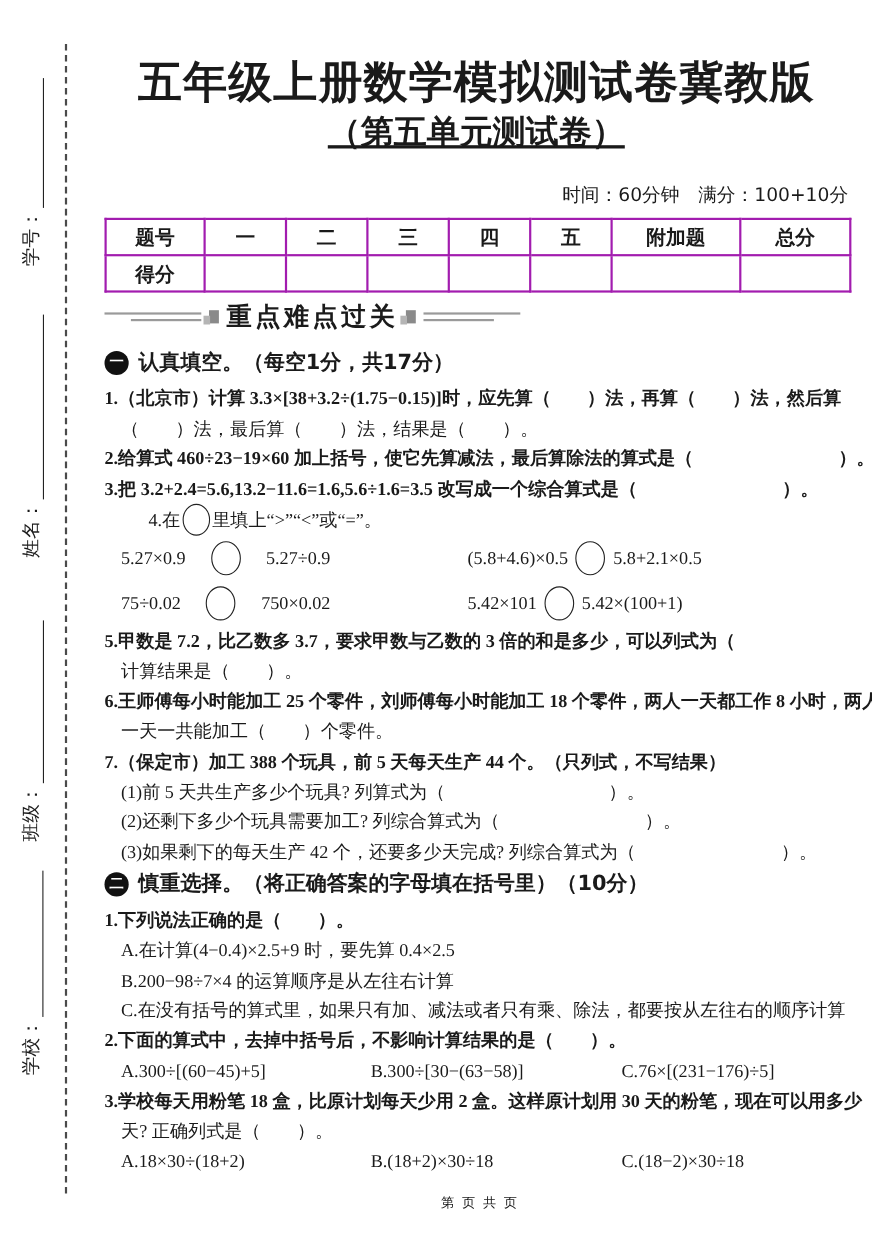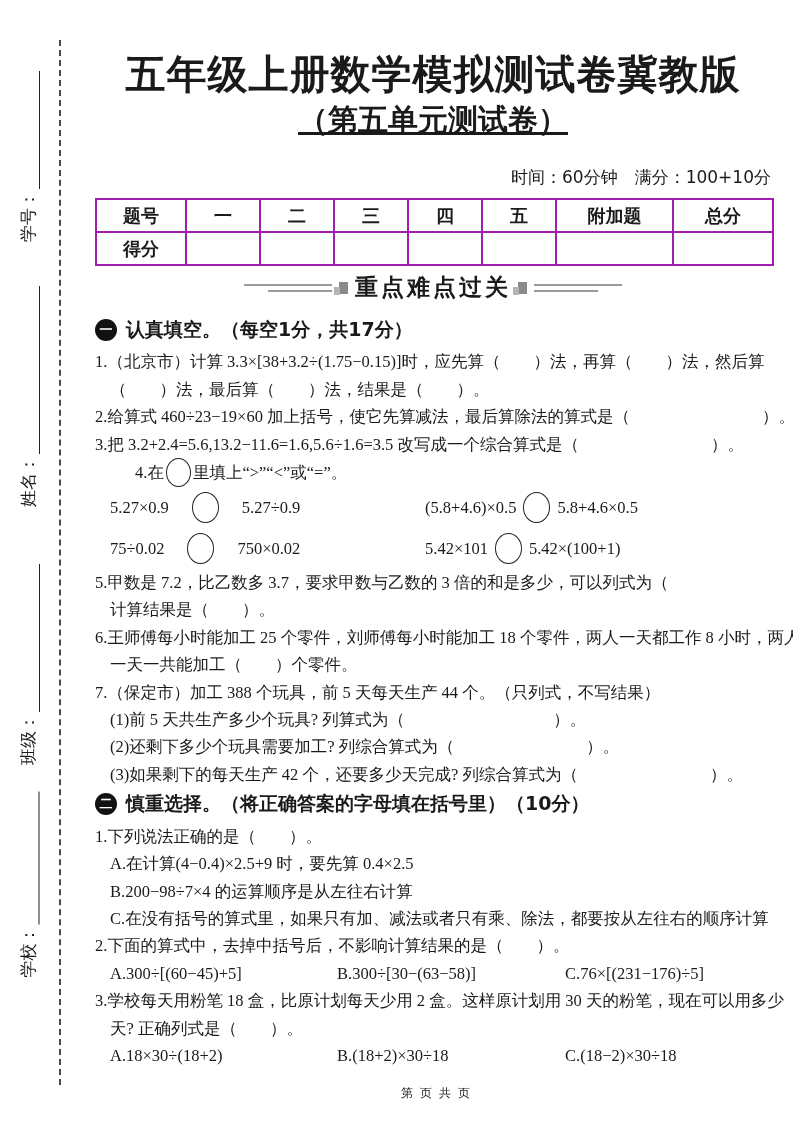--- a/index.html
+++ b/index.html
@@ -22,35 +22,35 @@
     font-family:"DejaVu Sans","Liberation Sans",sans-serif; font-weight:900; font-size:40px; letter-spacing:1px; }
   .subtitle { position:absolute; top:100px; left:88px; width:690px; text-align:center;
     font-family:"DejaVu Sans","Liberation Sans",sans-serif; font-weight:900; font-size:30px;text-decoration:underline; }
   .meta { position:absolute; top:166px; left:95px; width:676px; text-align:right;
     font-family:"DejaVu Sans","Liberation Sans",sans-serif; font-size:17px; font-weight:500; }
   
   table.score { position:absolute; top:198px; left:95px; border-collapse:collapse; table-layout:fixed;
     font-family:"DejaVu Sans","Liberation Sans",sans-serif; }
   table.score td { border:2px solid #a21caf; height:31px; text-align:center; font-size:18px; font-weight:600; padding:0; }
   
-  .banner { position:absolute; top:272px; left:95px; width:676px; display:flex; align-items:center; justify-content:center; gap:7px; }
+  .banner { position:absolute; top:272px; left:95px; width:676px; display:flex; align-items:center; gap:7px; }
   .banner-title { font-family:"DejaVu Sans","Liberation Sans",sans-serif; font-weight:900; font-size:23px; letter-spacing:3px; }
   .deco-lines { display:flex; flex-direction:column; gap:4px; }
   .deco-lines i { display:block; height:2px; background:#9a9a9a; }
   .dl-a { width:88px; } .dl-b { width:64px; align-self:flex-end; } .dl-b2 { width:64px; align-self:flex-start; }
   .deco-sq { position:relative; width:9px; height:12px; background:#8a8a8a; }
   .deco-sq:before { content:""; position:absolute; left:-5px; top:5px; width:6px; height:8px; background:#b5b5b5; }
   
   .content { position:absolute; left:95px; top:314px; width:690px; font-size:16.5px; line-height:27.4px; }
   .content p { margin:0; white-space:nowrap; }
   .sec-head { display:flex; align-items:center; gap:9px; font-family:"DejaVu Sans","Liberation Sans",sans-serif;
     font-weight:800; font-size:19px; margin:2px 0 5px 0; white-space:nowrap; }
   .badge { flex:0 0 auto; width:22px; height:22px; border-radius:50%; background:#111; color:#fff;
     display:flex; align-items:center; justify-content:center; font-size:13px; font-weight:900; }
-  .q { padding-left:15px; text-indent:-15px; }
+  .q { padding-left:15px; text-indent:-15px;font-weight:bold; }
   .cont { padding-left:15px; }
   .circle { display:inline-block; width:25px; height:29px; border:1.7px solid #222; border-radius:50%;
     margin:0 7px; vertical-align:middle; }
   .circle.sm { width:23px; height:27px; margin:0 2px; }
   .q4row { display:flex; align-items:center; height:41px; padding-left:15px; white-space:nowrap; }
   .pair { display:inline-flex; align-items:center; }
   .pair.first { width:315px;gap:16px; }
   .q4intro { display:flex; align-items:center; white-space:nowrap;margin-left:40px; }
   .opt-row { display:flex; padding-left:15px; white-space:nowrap; }
   .opt-row span:nth-child(1) { width:227px; } .opt-row span:nth-child(2) { width:228px; }
@@ -152,21 +152,21 @@
 
     <div class="q4row">
       <span class="pair first">
         <span>5.27×0.9</span>
         <span class="circle"></span>
         <span>5.27÷0.9</span>
       </span>
       <span class="pair">
         <span>(5.8+4.6)×0.5</span>
         <span class="circle"></span>
-        <span>5.8+4.6×0.5</span>
+        <span>5.8+2.1×0.5</span>
       </span>
     </div>
     <div class="q4row">
       <span class="pair first">
         <span>75÷0.02</span>
         <span class="circle"></span>
         <span>750×0.02</span>
       </span>
       <span class="pair">
         <span>5.42×101</span>

